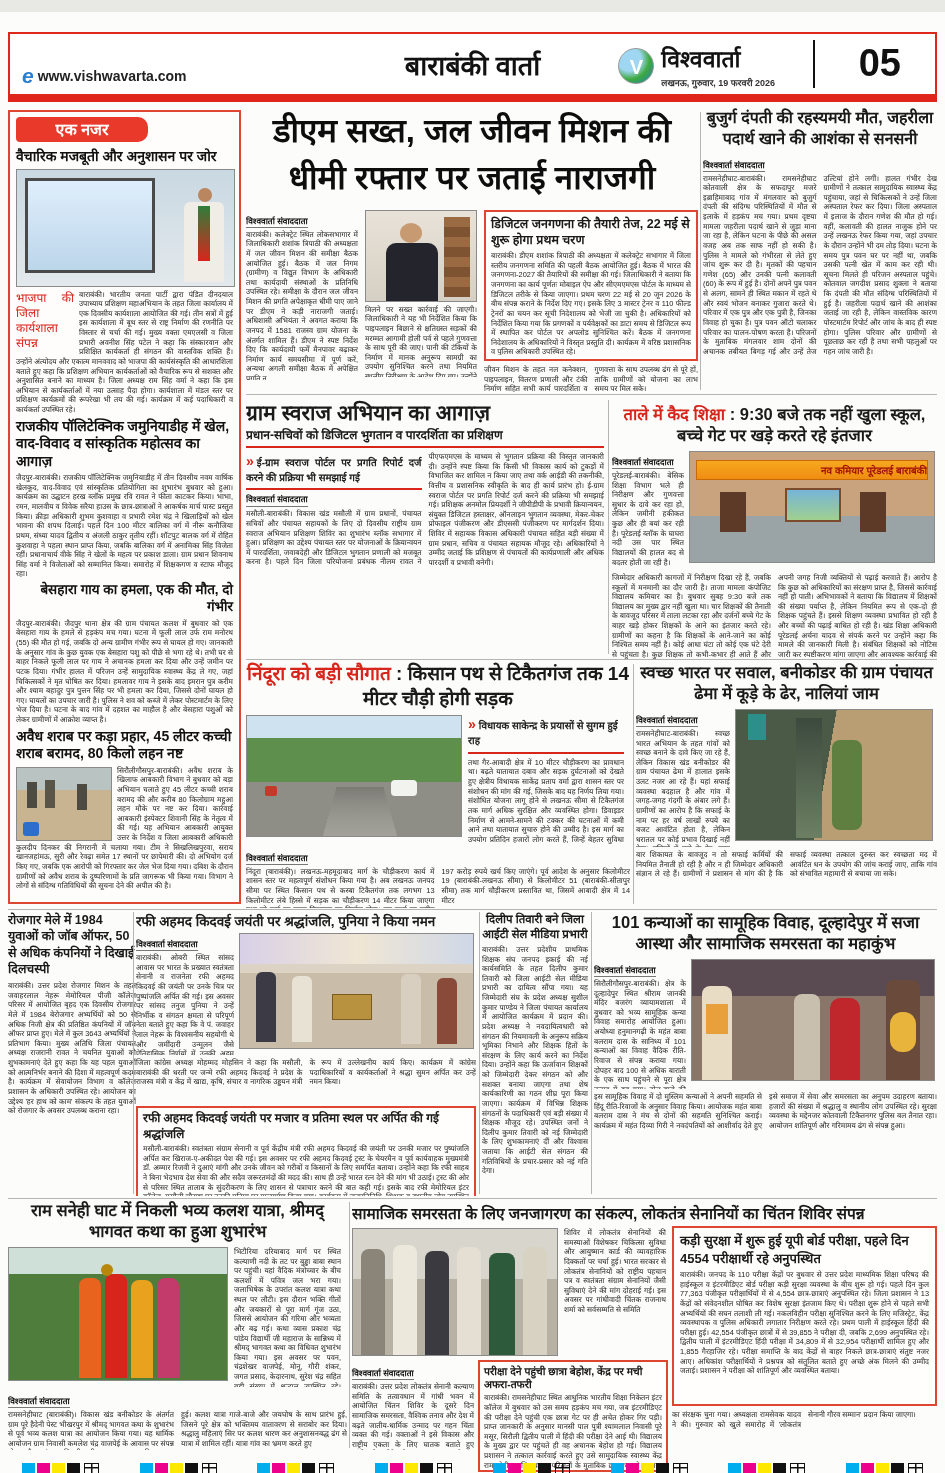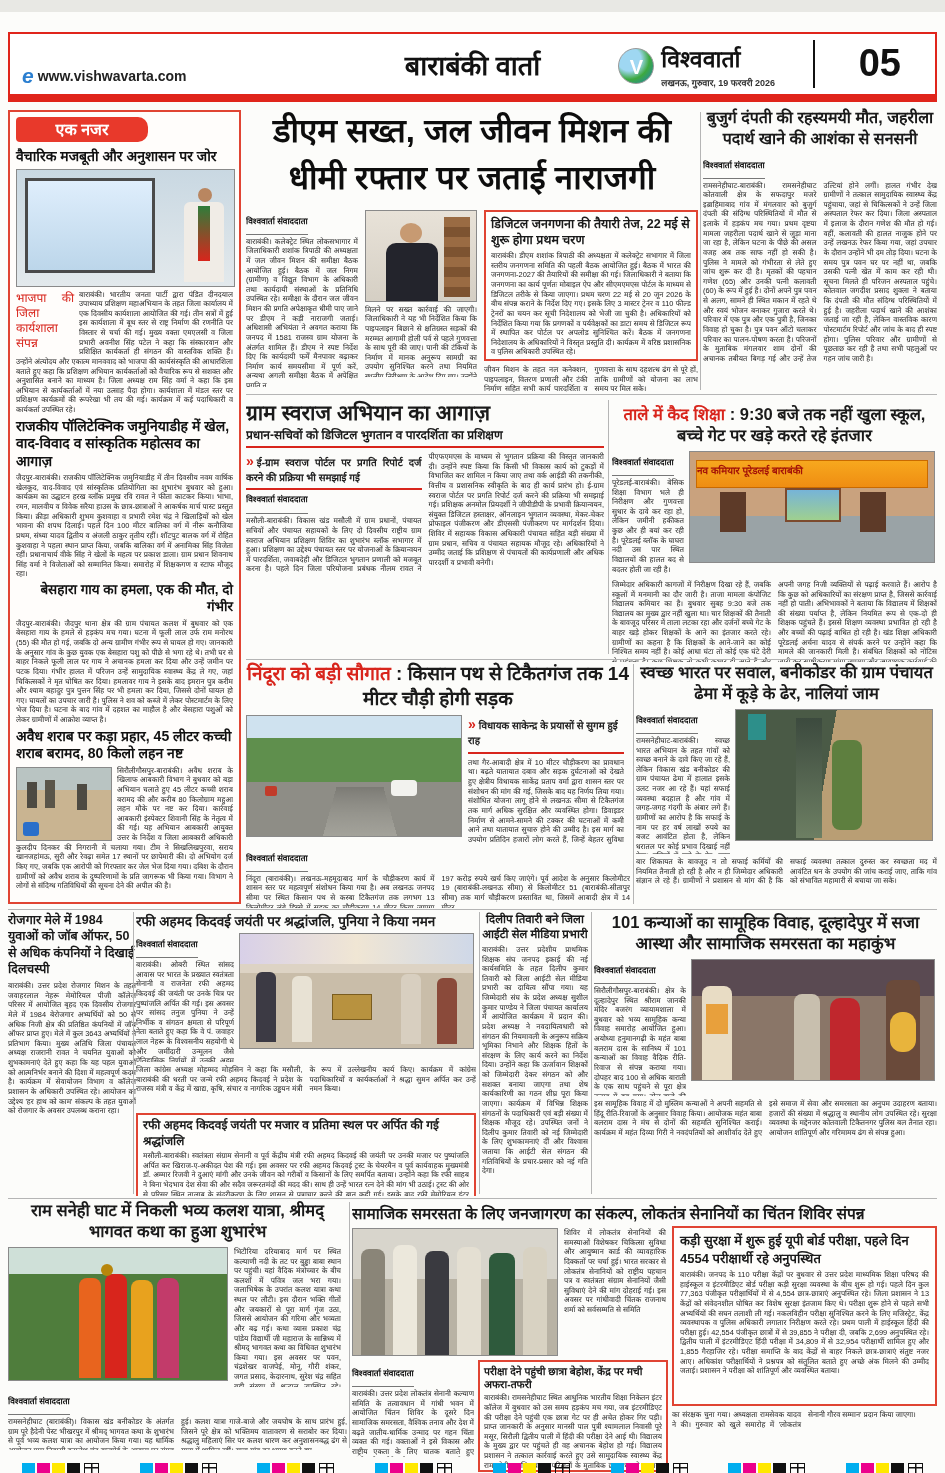--- a/index.html
+++ b/index.html
@@ -3,21 +3,21 @@
 <meta charset="utf-8">
 <style>
   * { margin:0; padding:0; box-sizing:border-box; }
   html,body { background:#e8e8e4; }
   body { font-family:"Liberation Sans","DejaVu Sans",sans-serif; }
   #page { position:relative; width:945px; height:1473px; background:#fcfcfa; margin:12px auto; overflow:hidden; color:#1a1a1a; }
   .abs { position:absolute; }
   .red { color:#d8251c; }
   .bt { font-size:7.4px; line-height:1.3; text-align:justify; color:#222; overflow:hidden; }
   .cols2 { column-count:2; column-gap:7px; }
-  .byline { display:inline-block; font-weight:bold; font-size:8.4px; color:#111; border-bottom:1px solid #777; padding-bottom:8px; margin-bottom:2px; }
+  .byline { display:inline-block; font-weight:bold; font-size:8.4px; color:#111; border-bottom:1px solid #777; padding-bottom:1px; margin-bottom:2px; }
   .photo { position:relative; overflow:hidden; border:1px solid #8a8a8a; }
   .vsep { width:1px; background:#b5b5b5; position:absolute; }
   .hsep { height:1px; background:#b5b5b5; position:absolute; }
   
   #header { left:8px; top:20px; width:929px; height:70px; border:2px solid #e0251b; background:#fff; }
   #header .redbar { position:absolute; left:0; right:0; bottom:0; height:6px; background:#e0251b; }
   #hdr-url { position:absolute; left:12px; bottom:14px; font-size:14px; font-weight:bold; color:#222; }
   #hdr-url .e { display:inline-block; font-size:21px; font-style:italic; font-weight:bold; color:#2b7fd0; margin-right:4px; transform:translateY(2px); }
   #hdr-section { position:absolute; left:0; right:0; top:12px; text-align:center; font-size:27px; font-weight:bold; color:#111; }
   #hdr-brand { position:absolute; right:160px; top:8px; display:flex; align-items:center; gap:7px; }
@@ -48,21 +48,21 @@
   
   #gram { left:246px; top:386px; width:358px; height:258px; overflow:hidden; }
   #gram h2 { font-size:21px; font-weight:bold; }
   #gram h3 { font-size:12px; font-weight:bold; border-bottom:2px solid #d8251c; padding-bottom:3px; margin-bottom:4px; }
   .pullq { break-inside:avoid; border-bottom:2px solid #d8251c; padding-bottom:4px; margin-bottom:4px; font-size:10px; font-weight:bold; line-height:1.35; color:#222; }
   .pullq .qm { color:#d8251c; font-size:14px; font-weight:bold; margin-right:3px; }
   
   #school { left:612px; top:392px; width:325px; height:258px; overflow:hidden; }
   #school h2 { font-size:16.5px; line-height:1.3; font-weight:bold; text-align:center; margin-bottom:4px; }
   .schoolrow { display:flex; gap:5px; margin-bottom:4px; }
-  .banner { position:absolute; left:6px; right:6px; top:8px; height:28px; background:linear-gradient(#f7a81e,#ef8d12); border:1px solid #c96a00; color:#a31208; font-weight:bold; font-size:10px; text-align:left; line-height:19px; overflow:hidden; }
+  .banner { position:absolute; left:6px; right:6px; top:8px; height:20px; background:linear-gradient(#f7a81e,#ef8d12); border:1px solid #c96a00; color:#a31208; font-weight:bold; font-size:10px; text-align:right; line-height:19px; overflow:hidden; }
   
   #nindura { left:246px; top:650px; width:384px; height:246px; overflow:hidden; }
   #nindura h2 { font-size:19px; line-height:1.3; font-weight:bold; text-align:center; margin-bottom:4px; }
   
   #swachh { left:636px; top:650px; width:301px; height:246px; overflow:hidden; }
   #swachh h2 { font-size:16.5px; line-height:1.3; font-weight:bold; text-align:center; margin-bottom:4px; }
   
   #rafi { left:136px; top:900px; width:340px; height:284px; overflow:hidden; }
   #rafi h2 { font-size:13.5px; font-weight:bold; white-space:nowrap; overflow:hidden; margin-bottom:3px; }
   .rafibox { border:2px solid #e04433; padding:3px 5px; margin-top:4px; background:#fffefc; }
@@ -170,21 +170,21 @@
           <div class="ph-shape" style="left:34px;top:12px;width:22px;height:20px;border-radius:50%;background:#c79a72;"></div>
           <div class="ph-shape" style="left:20px;top:32px;width:52px;height:60px;border-radius:10px 10px 0 0;background:#23242c;"></div>
         </div>
         <div class="bt" style="height:72px;margin-top:3px;">मिलने पर सख्त कार्रवाई की जाएगी। जिलाधिकारी ने यह भी निर्देशित किया कि पाइपलाइन बिछाने से क्षतिग्रस्त सड़कों की मरम्मत आगामी होली पर्व से पहले गुणवत्ता के साथ पूरी की जाए। पानी की टंकियों के निर्माण में मानक अनुरूप सामग्री का उपयोग सुनिश्चित करने तथा नियमित स्थलीय निरीक्षण के आदेश दिए गए। उन्होंने कहा कि जल</div>
       </div>
       <div style="width:214px;">
         <div class="censusbox">
           <h4>डिजिटल जनगणना की तैयारी तेज, 22 मई से शुरू होगा प्रथम चरण</h4>
           <div class="bt" style="height:104px;">बाराबंकी। डीएम शशांक त्रिपाठी की अध्यक्षता में कलेक्ट्रेट सभागार में जिला स्तरीय जनगणना समिति की पहली बैठक आयोजित हुई। बैठक में भारत की जनगणना-2027 की तैयारियों की समीक्षा की गई। जिलाधिकारी ने बताया कि जनगणना का कार्य पूर्णतः मोबाइल ऐप और सीएमएमएस पोर्टल के माध्यम से डिजिटल तरीके से किया जाएगा। प्रथम चरण 22 मई से 20 जून 2026 के बीच संपन्न कराने के निर्देश दिए गए। इसके लिए 3 मास्टर ट्रेनर व 110 फील्ड ट्रेनरों का चयन कर सूची निदेशालय को भेजी जा चुकी है। अधिकारियों को निर्देशित किया गया कि प्रगणकों व पर्यवेक्षकों का डाटा समय से डिजिटल रूप में स्थापित कर पोर्टल पर अपलोड सुनिश्चित करें। बैठक में जनगणना निदेशालय के अधिकारियों ने विस्तृत प्रस्तुति दी। कार्यक्रम में वरिष्ठ प्रशासनिक व पुलिस अधिकारी उपस्थित रहे।</div>
         </div>
-        <div class="bt cols2" style="height:38px;margin-top:4px;">जीवन मिशन के तहत नल कनेक्शन, पाइपलाइन, वितरण प्रणाली और टंकी निर्माण सहित सभी कार्य पारदर्शिता व गुणवत्ता के साथ दहशत्ध ढंग से पूरे हों, ताकि ग्रामीणों को योजना का लाभ समय पर मिल सके।</div>
+        <div class="bt cols2" style="height:38px;margin-top:4px;">जीवन मिशन के तहत नल कनेक्शन, पाइपलाइन, वितरण प्रणाली और टंकी निर्माण सहित सभी कार्य पारदर्शिता व गुणवत्ता के साथ उपलब्ध ढंग से पूरे हों, ताकि ग्रामीणों को योजना का लाभ समय पर मिल सके।</div>
       </div>
     </div>
   </div>
 
   <div class="abs" id="elderly">
     <h2>बुजुर्ग दंपती की रहस्यमयी मौत, जहरीला पदार्थ खाने की आशंका से सनसनी</h2>
     <span class="byline">विश्ववार्ता संवाददाता</span>
     <div class="bt cols2" style="height:218px;">रामसनेहीघाट-बाराबंकी। रामसनेहीघाट कोतवाली क्षेत्र के सफदापुर मजरे इब्राहिमाबाद गांव में मंगलवार को बुजुर्ग दंपती की संदिग्ध परिस्थितियों में मौत से इलाके में हड़कंप मच गया। प्रथम दृष्टया मामला जहरीला पदार्थ खाने से जुड़ा माना जा रहा है, लेकिन घटना के पीछे की असल वजह अब तक साफ नहीं हो सकी है। पुलिस ने मामले को गंभीरता से लेते हुए जांच शुरू कर दी है। मृतकों की पहचान गणेश (65) और उनकी पत्नी कलावती (60) के रूप में हुई है। दोनों अपने पुत्र पवन से अलग, सामने ही स्थित मकान में रहते थे और स्वयं भोजन बनाकर गुजारा करते थे। परिवार में एक पुत्र और एक पुत्री है, जिनका विवाह हो चुका है। पुत्र पवन ऑटो चलाकर परिवार का पालन-पोषण करता है। परिजनों के मुताबिक मंगलवार शाम दोनों की अचानक तबीयत बिगड़ गई और उन्हें तेज उल्टियां होने लगीं। हालत गंभीर देख ग्रामीणों ने तत्काल सामुदायिक स्वास्थ्य केंद्र पहुंचाया, जहां से चिकित्सकों ने उन्हें जिला अस्पताल रेफर कर दिया। जिला अस्पताल में इलाज के दौरान गणेश की मौत हो गई। वहीं, कलावती की हालत नाजुक होने पर उन्हें लखनऊ रेफर किया गया, जहां उपचार के दौरान उन्होंने भी दम तोड़ दिया। घटना के समय पुत्र पवन घर पर नहीं था, जबकि उसकी पत्नी खेत में काम कर रही थी। सूचना मिलते ही परिजन अस्पताल पहुंचे। कोतवाल जगदीश प्रसाद शुक्ला ने बताया कि दंपती की मौत संदिग्ध परिस्थितियों में हुई है। जहरीला पदार्थ खाने की आशंका जताई जा रही है, लेकिन वास्तविक कारण पोस्टमार्टम रिपोर्ट और जांच के बाद ही स्पष्ट होगा। पुलिस परिवार और ग्रामीणों से पूछताछ कर रही है तथा सभी पहलुओं पर गहन जांच जारी है।</div>
   </div>
 

